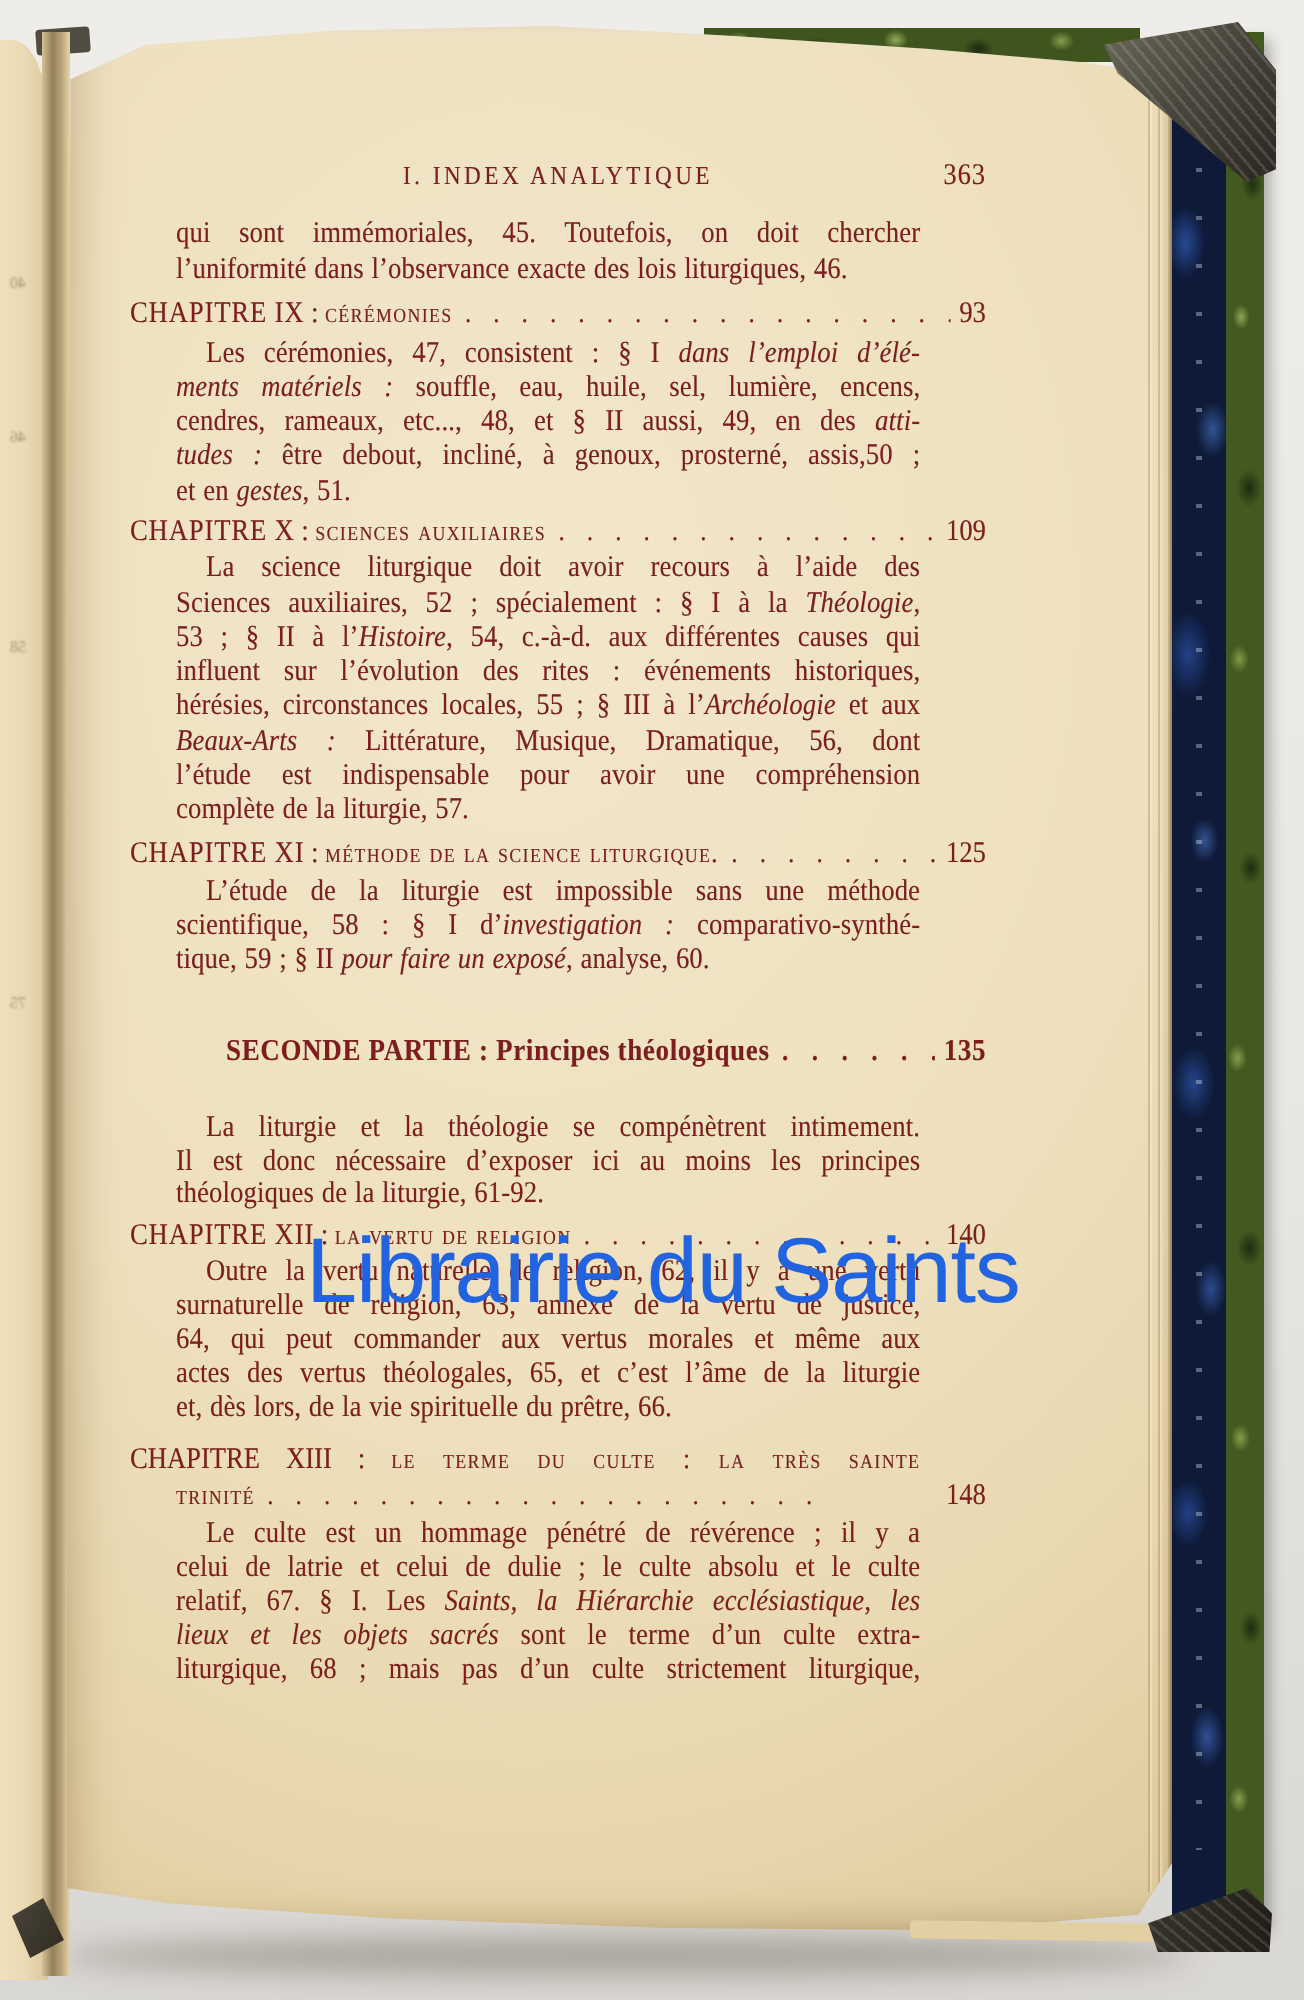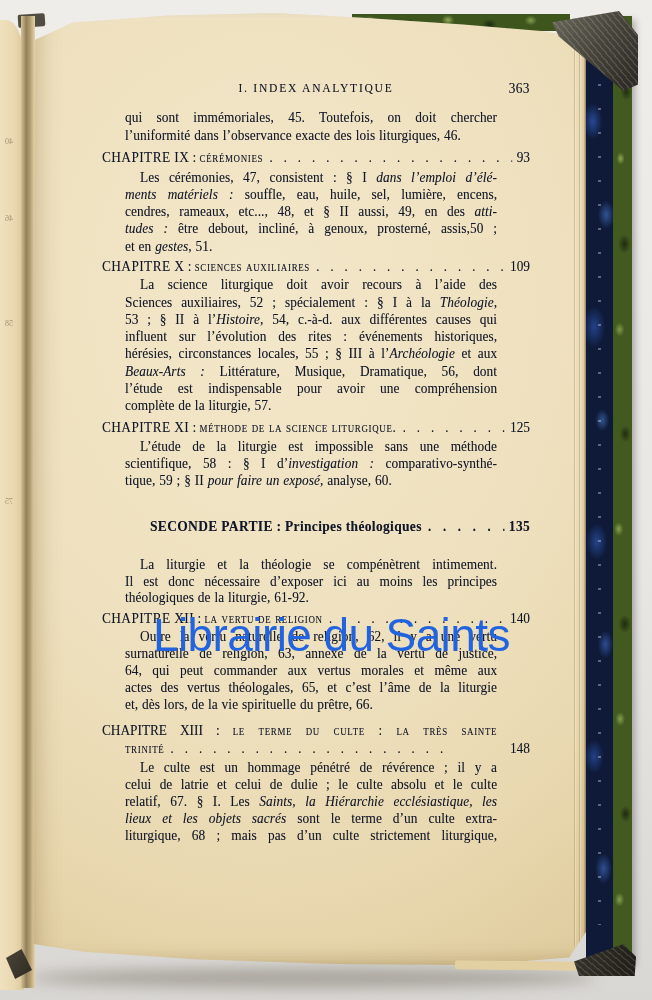--- a/index.html
+++ b/index.html
@@ -82,22 +82,22 @@
     background:
       repeating-linear-gradient(40deg, rgba(220,215,200,.14) 0 1.5px, transparent 1.5px 5px),
       linear-gradient(100deg,#35332b,#201e18);}
   #corner-blip-bl{position:absolute;left:6px;top:949px;width:26px;height:30px;z-index:2;
     clip-path:polygon(0 30%, 60% 0, 100% 70%, 35% 100%);
     background:linear-gradient(120deg,#4a4539,#2f2b22);}
   #bottom-shadow{position:absolute;left:30px;top:968px;width:566px;height:20px;z-index:0;
     background:rgba(60,50,30,.30);border-radius:50%;filter:blur(7px);}
 
   
-  #content{position:absolute;inset:0;z-index:5;color:#0f172a;
-    text-shadow:.2px 0 0 rgba(60,50,35,.35);margin-left:37px;}
+  #content{position:absolute;inset:0;z-index:5;color:#7f1d1d;
+    text-shadow:.2px 0 0 rgba(60,50,35,.35);}
   .bl{position:absolute;left:88px;width:420px;height:17px;font-size:15px;line-height:17px;
       text-align:justify;text-align-last:justify;transform:scaleX(.886);transform-origin:0 50%;
       word-spacing:.5px;letter-spacing:.1px;}
   .bl.ind{left:103px;width:403px;}
   .bl.end{text-align-last:left;}
   .it{font-style:italic;}
   .chap{position:absolute;left:65px;width:483px;height:18px;display:flex;align-items:baseline;
       font-size:15px;line-height:17px;transform:scaleX(.886);transform-origin:0 50%;white-space:pre;}
   .chap .lbl{letter-spacing:.5px;}
   .sc{font-variant:small-caps;letter-spacing:.8px;font-size:14.5px;}

